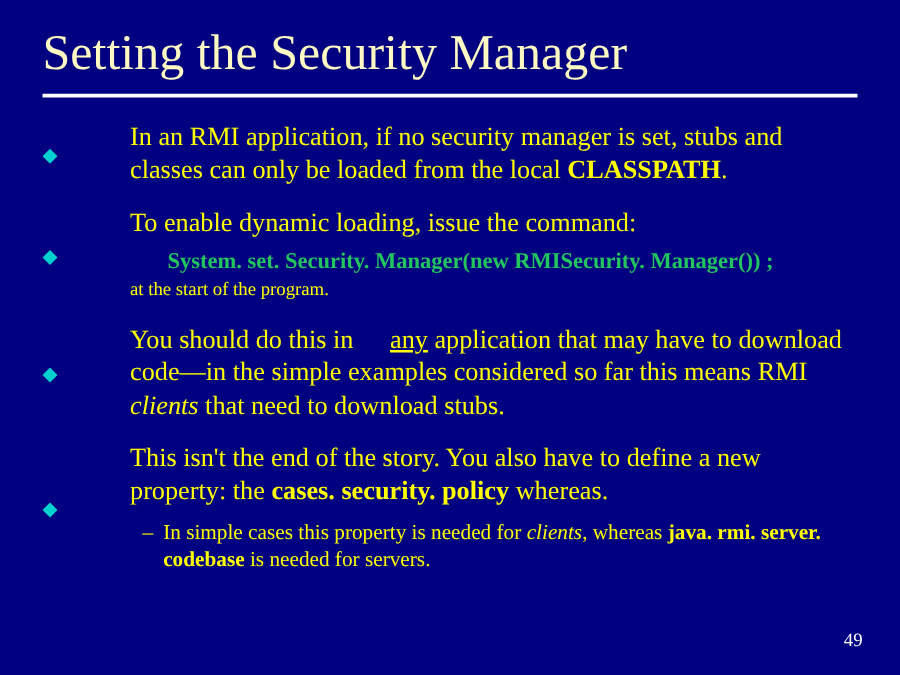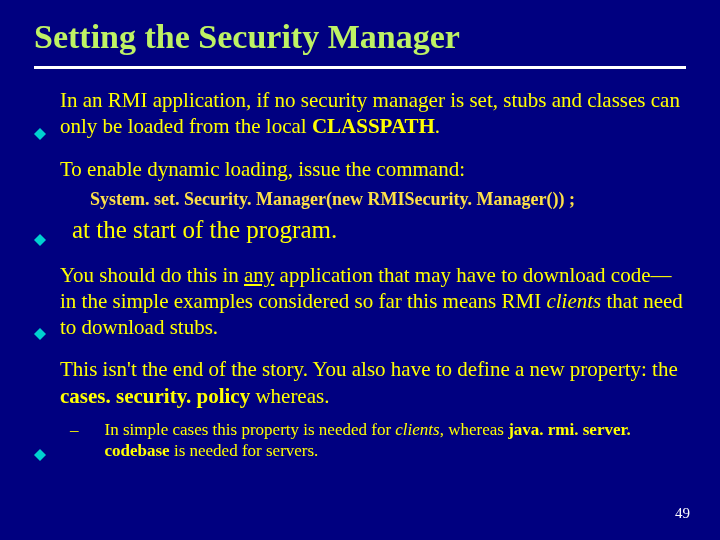--- a/index.html
+++ b/index.html
@@ -5,76 +5,77 @@
   * { margin: 0; padding: 0; box-sizing: border-box; }
   html, body { width: 720px; height: 540px; }
   body {
     background: #000080;
     color: #ffff00;
     font-family: "Times New Roman", Times, serif;
     padding: 18px 34px 0 34px;
     position: relative;
   }
   .title {
-    color: #bef264;
-    font-size: 34px;
-    font-weight: bold;
+    color: #fef9c3;
+    font-size: 40px;
+    font-weight: normal;
     margin-bottom: 10px;
   }
   .hr {
     border: none;
     border-top: 3px solid #ffffff;
     margin-bottom: 18px;
   }
   ul.main { list-style: none; }
   ul.main > li {
     display: flex;
-    align-items: flex-end;
+    align-items: center;
     margin-bottom: 16px;
     font-size: 21px;
     line-height: 1.25;
+    gap: 44px;
   }
   .bullet {
     flex: 0 0 auto;
     margin-right: 14px;
     margin-top: 6px;
   }
   .bullet svg { display: block; }
   .content { flex: 1 1 auto; }
   .code-line {
     font-family: "Times New Roman", Times, serif;
     font-weight: bold;
     font-size: 18px;
-    color: #fde047;
+    color: #22c55e;
     margin: 6px 0 4px 30px;
   }
   .cont-line {
-    font-size: 25px;
+    font-size: 15px;
     line-height: 1.25;
-    margin-left: 12px;
+    margin-left: 0;
     margin-top: 2px;
   }
   .em { font-style: italic; }
   .bold { font-weight: bold; }
   ul.sub {
     list-style: none;
     margin-top: 10px;
   }
   ul.sub > li {
     display: flex;
     align-items: flex-start;
     font-size: 17px;
     line-height: 1.25;
     margin-left: 10px;
   }
   .dash {
     flex: 0 0 auto;
     margin-right: 8px;
   }
-  .subcontent { flex: 1 1 auto; margin-left: 18px; }
+  .subcontent { flex: 1 1 auto; }
   .pagenum {
     position: absolute;
     bottom: 18px;
     right: 30px;
     font-size: 15px;
     color: #ffffff;
   }
 </style>
 </head>
 <body>
@@ -108,21 +109,21 @@
     </div>
   </li>
 
   <li>
     <span class="bullet">
       <svg width="12" height="12" viewBox="0 0 12 12">
           <polygon points="6,0 12,6 6,12 0,6" fill="#00d0d0"></polygon>
         </svg>
     </span>
     <div class="content">
-      <span>You should do this in </span><span style="text-decoration: underline;">any</span><span> application that may have to download code—in the simple examples considered so far this means RMI </span><span class="em">clients</span><span> that need to download stubs.</span>
+      <span>You should do this in </span><span style="text-decoration: underline; margin-left: 24px;">any</span><span> application that may have to download code—in the simple examples considered so far this means RMI </span><span class="em">clients</span><span> that need to download stubs.</span>
     </div>
   </li>
 
   <li>
     <span class="bullet">
       <svg width="12" height="12" viewBox="0 0 12 12">
           <polygon points="6,0 12,6 6,12 0,6" fill="#00d0d0"></polygon>
         </svg>
     </span>
     <div class="content">

